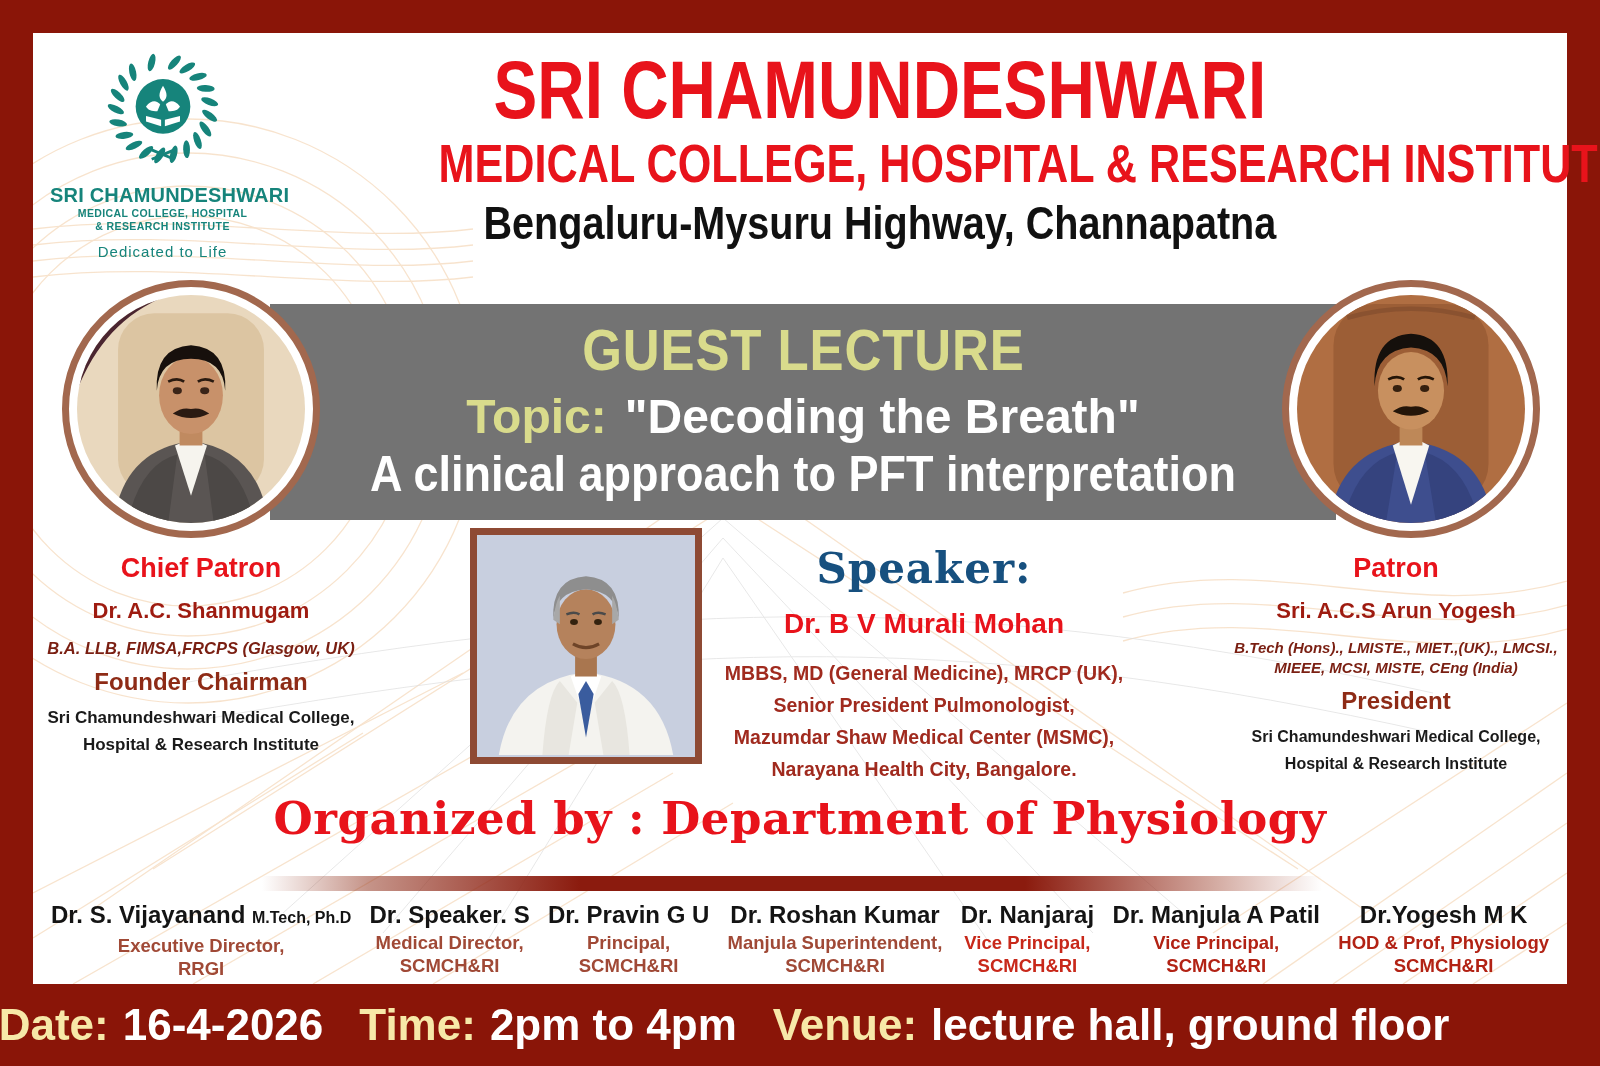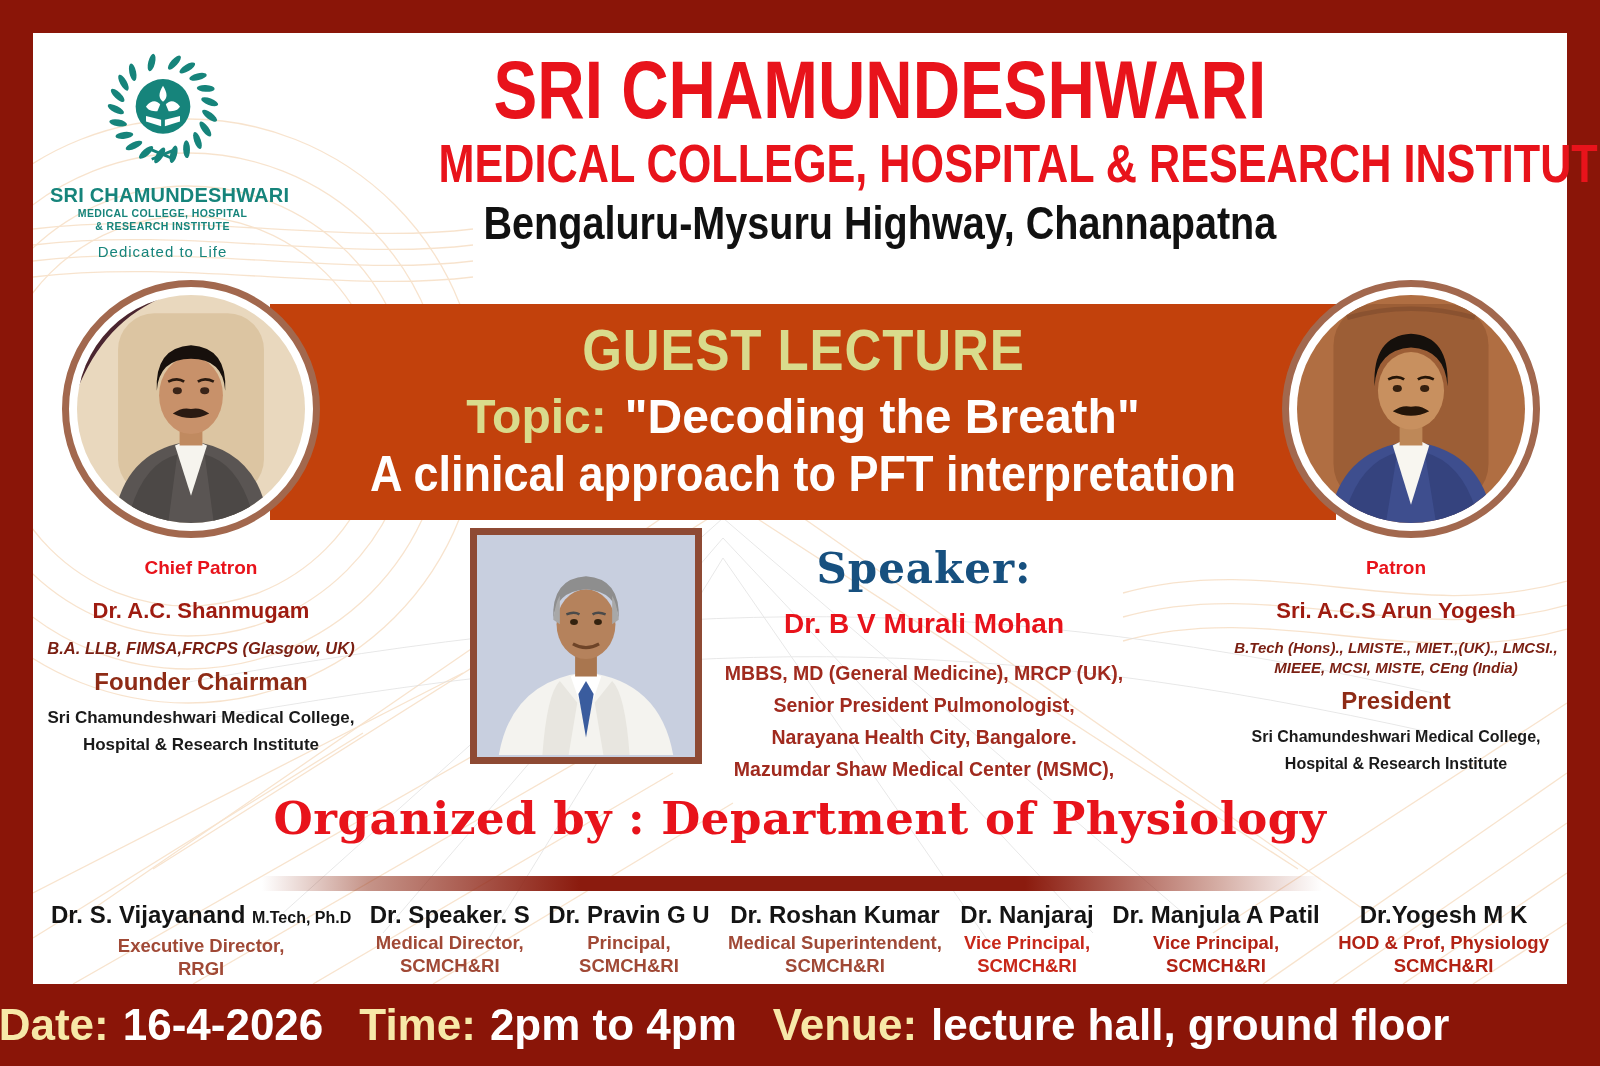--- a/index.html
+++ b/index.html
@@ -25,21 +25,21 @@
   .header-block { position:absolute; left:290px; top:48px; width:1180px; text-align:center; z-index:3; }
   .condensed { display:inline-block; transform:scaleX(0.8); transform-origin:center; white-space:nowrap; }
   .title-1 { color:#E8131B; font-weight:800; font-size:82px; line-height:84px; letter-spacing:0; }
   .title-2 { color:#E8131B; font-weight:800; font-size:54px; line-height:62px; }
   .title-addr { color:#111; font-weight:800; font-size:46px; line-height:58px; }
   .title-addr .condensed { transform:scaleX(0.86); }
 
   
   .banner {
     position:absolute; left:270px; top:304px; width:1066px; height:216px;
-    background:#c2410c; z-index:2;
+    background:#737373; z-index:2;
     display:flex; flex-direction:column; align-items:center; justify-content:center;
     text-align:center;
   }
   .banner-heading { color:#D9DB8C; font-weight:800; font-size:58px; line-height:60px; letter-spacing:1px; }
   .banner-heading .condensed { transform:scaleX(0.88); }
   .banner-topic { margin-top:10px; font-size:48px; line-height:54px; font-weight:800; white-space:nowrap; }
   .topic-label { color:#D9DB8C; }
   .topic-title { color:#fff; margin-left:18px; }
   .banner-sub { color:#fff; font-weight:800; font-size:50px; line-height:60px; white-space:nowrap; }
   .banner-sub .condensed { transform:scaleX(0.9); }
@@ -59,21 +59,21 @@
     position:absolute; left:470px; top:528px; width:232px; height:236px;
     border:7px solid #8E4A34; overflow:hidden; z-index:5; background:#C8CFDF;
   }
 
   
   .person-block { position:absolute; text-align:center; z-index:4; }
   .chief-block { left:36px; top:552px; width:330px; }
   .speaker-block { left:674px; top:545px; width:500px; }
   .patron-block { left:1228px; top:552px; width:336px; }
 
-  .role-label { color:#E8131B; font-weight:800; font-size:19px; line-height:32px; }
+  .role-label { color:#E8131B; font-weight:800; font-size:27px; line-height:32px; }
   .person-name { color:#9E1B10; font-weight:800; font-size:22px; line-height:36px; margin-top:9px; white-space:nowrap; }
   .quals { color:#7A1F12; font-weight:bold; font-style:italic; font-size:16.5px; line-height:21px; margin-top:9px; }
   .quals-sm { font-size:15px; line-height:20px; }
   .designation { color:#8E2B16; font-weight:800; font-size:24px; line-height:28px; margin-top:9px; }
   .org-lines { color:#1A1A1A; font-weight:bold; font-size:17px; line-height:27px; margin-top:8px; }
 
   .speaker-label { color:#17507F; font-family:"DejaVu Serif", serif; font-weight:bold; font-size:42px; line-height:48px; letter-spacing:1px; }
   .speaker-name { color:#E8131B; font-weight:800; font-size:28px; line-height:50px; margin-top:6px; white-space:nowrap; }
   .speaker-details { color:#A02A1E; font-weight:bold; font-size:19.5px; line-height:32px; margin-top:8px; }
 
@@ -290,22 +290,22 @@
       <div>Hospital &amp; Research Institute</div>
     </div>
   </div>
 
   <div class="person-block speaker-block">
     <div class="speaker-label">Speaker:</div>
     <div class="speaker-name">Dr.  B V Murali Mohan</div>
     <div class="speaker-details">
       <div>MBBS, MD (General Medicine), MRCP (UK),</div>
       <div>Senior President Pulmonologist,</div>
+      <div>Mazumdar Shaw Medical Center (MSMC),</div>
       <div>Narayana Health City, Bangalore.</div>
-      <div>Mazumdar Shaw Medical Center (MSMC),</div>
     </div>
   </div>
 
   <div class="person-block patron-block">
     <div class="role-label">Patron</div>
     <div class="person-name">Sri. A.C.S Arun Yogesh</div>
     <div class="quals quals-sm">
       <div>B.Tech (Hons)., LMISTE., MIET.,(UK)., LMCSI.,</div>
       <div>MIEEE, MCSI, MISTE, CEng (India)</div>
     </div>
@@ -338,21 +338,21 @@
     <div class="member">
       <div class="member-name">Dr. Pravin G U</div>
       <div class="member-role" style="color: rgb(160, 73, 54);">
         <div>Principal,</div>
           <div>SCMCH&amp;RI</div>
       </div>
     </div>
     <div class="member">
       <div class="member-name">Dr. Roshan Kumar</div>
       <div class="member-role" style="color: rgb(160, 73, 54);">
-        <div>Medical Superintendent,</div>
+        <div>Manjula Superintendent,</div>
           <div>SCMCH&amp;RI</div>
       </div>
     </div>
     <div class="member">
       <div class="member-name">Dr. Nanjaraj</div>
       <div class="member-role" style="color: rgb(200, 40, 26);">
         <div>Vice Principal,</div>
           <div>SCMCH&amp;RI</div>
       </div>
     </div>

